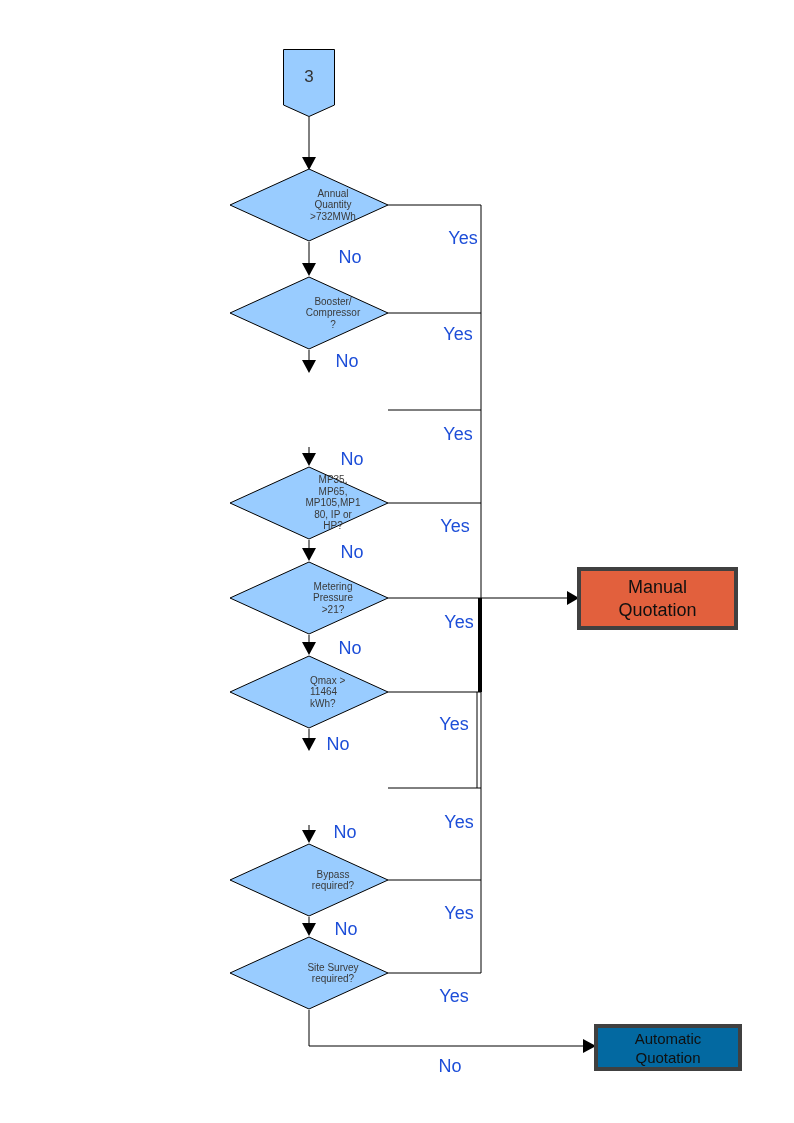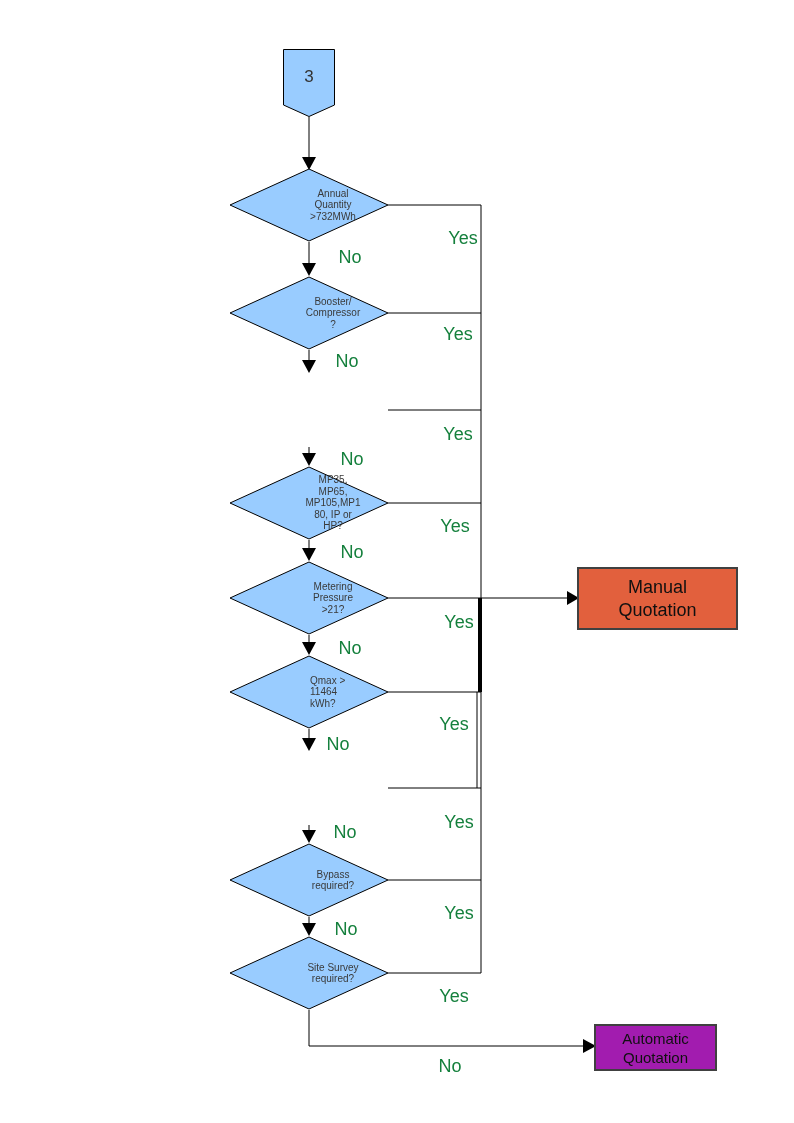--- a/index.html
+++ b/index.html
@@ -13,32 +13,32 @@
   .shape-label{
     position:absolute;inset:0;display:flex;align-items:center;justify-content:center;
     text-align:center;color:#3a3a3a;font-size:10px;line-height:11.5px;
   }
   .shape-label span{display:inline-block;overflow-wrap:anywhere;margin-left:48px;}
   .pent-label{
     position:absolute;left:0;top:0;width:52px;height:56px;display:flex;
     align-items:center;justify-content:center;font-size:17px;color:#333;
   }
   .edge-label{
-    position:absolute;font-size:18px;color:#15803d;text-align:center;line-height:20px;
+    position:absolute;font-size:18px;color:#1d4ed8;text-align:center;line-height:20px;
   }
   .edge-label.yes{width:54px;}
   .edge-label.no{width:44px;}
   .outcome{
     position:absolute;display:flex;align-items:center;justify-content:center;
-    text-align:center;border:2px solid #404040;color:#101010;box-sizing:border-box;
+    text-align:center;border:4px solid #404040;color:#101010;box-sizing:border-box;
   }
   .outcome span{display:inline-block;}
   #manual-quotation{left:577px;top:567px;width:161px;height:63px;background:#E2603D;font-size:18px;line-height:23px;}
   #manual-quotation span{max-width:120px;}
-  #automatic-quotation{left:594px;top:1024px;width:123px;height:47px;background:#a21caf;font-size:15px;line-height:19px;}
+  #automatic-quotation{left:594px;top:1024px;width:148px;height:47px;background:#0369a1;font-size:15px;line-height:19px;}
   #automatic-quotation span{max-width:82px;}
 </style>
 </head>
 <body>
 
 <div class="canvas">
 
   <svg class="connectors" width="794" height="1123" viewBox="0 0 794 1123">
     <g stroke="#000000" stroke-width="1" fill="none">
 

